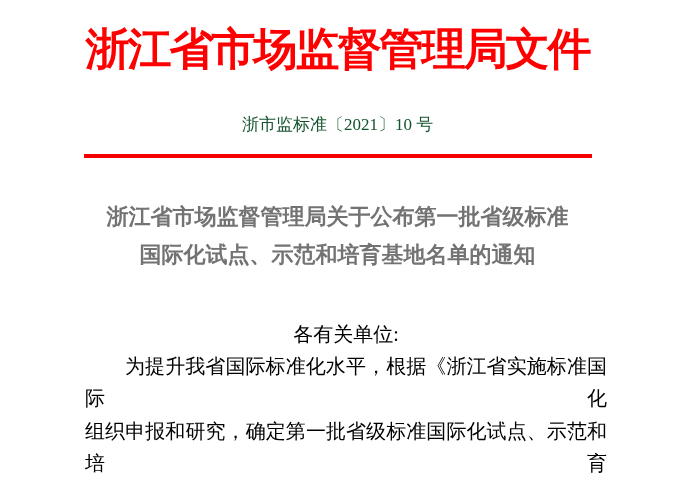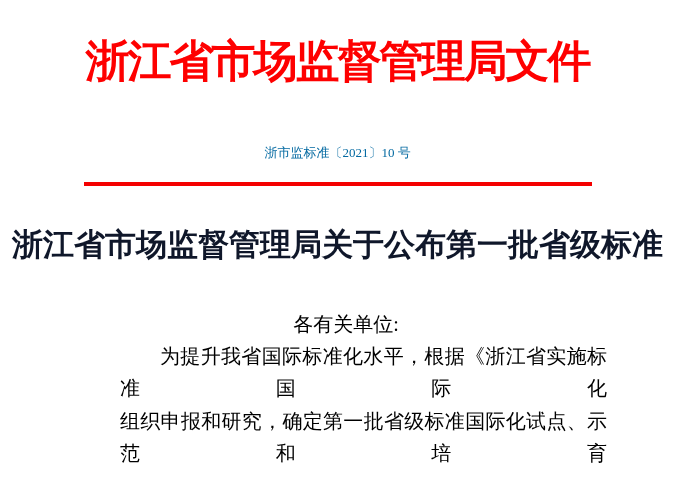--- a/index.html
+++ b/index.html
@@ -10,88 +10,88 @@
   .page {
     position: relative;
     width: 675px;
     height: 492px;
     background: #ffffff;
     overflow: hidden;
     font-family: "Liberation Serif", "DejaVu Serif", serif;
     color: #000000;
   }
   .agency-header {
-    padding-top: 35px;
+    padding-top: 23px;
     text-align: center;
     font-size: 44px;
     line-height: 54px;
     font-weight: bold;
     letter-spacing: -2px;
     color: #fe0000;
     white-space: nowrap;
   }
   .doc-number {
-    margin-top: 52px;
+    margin-top: 36px;
     text-align: center;
-    font-size: 13px;
+    font-size: 17px;
     line-height: 24px;
-    color: #0369a1;
+    color: #14532d;
     white-space: nowrap;
   }
   .red-rule {
     width: 508px;
     height: 4px;
     margin: 17px auto 0 auto;
     background: #f40000;
   }
   .doc-title {
     margin-top: 40px;
     text-align: center;
-    font-size: 31px;
+    font-size: 22px;
     line-height: 38px;
     font-weight: bold;
-    color: #0f172a;
+    color: #737373;
   }
   .doc-title .title-line {
     white-space: nowrap;
   }
   .body-block {
     width: 522px;
     margin-left: 85px;
     margin-top: 44px;
     font-size: 20px;
     color: #000000;
   }
   .salutation {
     line-height: 32px;
     text-align: center;
   }
   .para-line {
     line-height: 32.4px;
     text-align: justify;
     text-align-last: justify;
-    margin-left: 35px;
   }
   .para-line.first-line {
     text-indent: 2em;
   }
 </style>
 </head>
 <body>
 
 <div class="page">
 
   <div class="agency-header">浙江省市场监督管理局文件</div>
 
   <div class="doc-number">浙市监标准〔2021〕10 号</div>
 
   <div class="red-rule"></div>
 
   <div class="doc-title">
     <div class="title-line">浙江省市场监督管理局关于公布第一批省级标准</div>
+    <div class="title-line">国际化试点、示范和培育基地名单的通知</div>
   </div>
 
   <div class="body-block">
     <div class="salutation">各有关单位:</div>
 
     <div class="para-line first-line">为提升我省国际标准化水平，根据《浙江省实施标准国际化</div>
     <div class="para-line">组织申报和研究，确定第一批省级标准国际化试点、示范和培育</div>
 
   </div>
 

